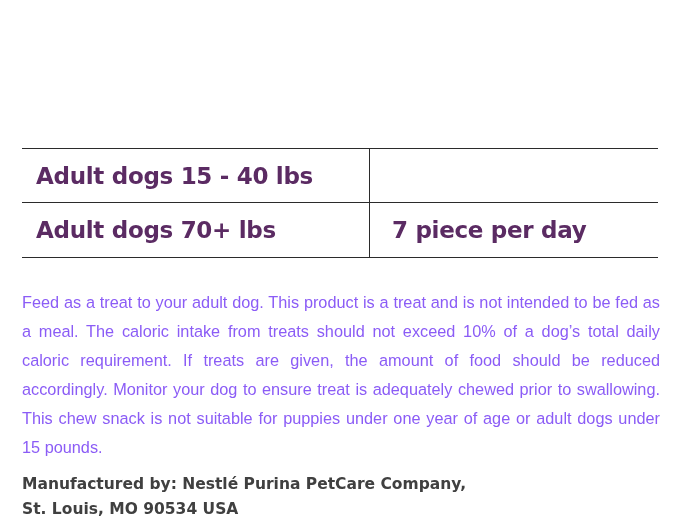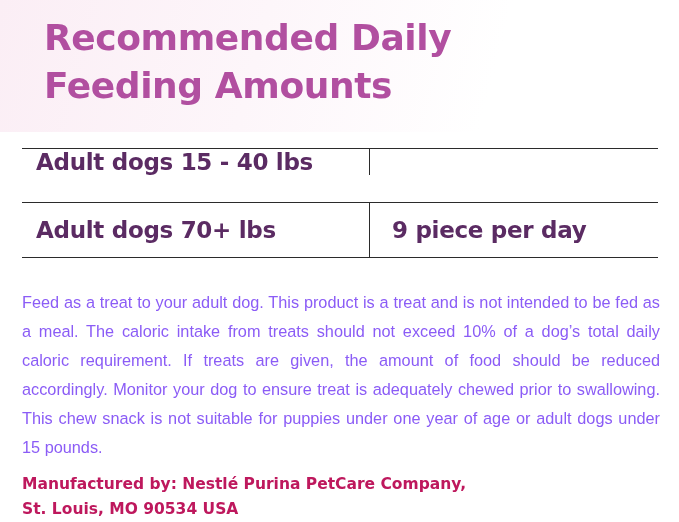--- a/index.html
+++ b/index.html
@@ -56,21 +56,20 @@
     border-bottom: 1.6px solid #2b2b2b;
     box-sizing: border-box;
   }
   .row {
     display: flex;
     height: 54px;
     box-sizing: border-box;
   }
   .row.first {
     border-bottom: 1.6px solid #2b2b2b;
-    flex-direction: column;
   }
   .cell {
     display: flex;
     align-items: center;
     box-sizing: border-box;
     font-family: "DejaVu Sans", sans-serif;
     font-weight: bold;
     font-size: 23px;
     letter-spacing: -0.3px;
     color: #5b2b63;
@@ -103,43 +102,39 @@
   
   .manufacturer {
     position: absolute;
     left: 22px;
     top: 472px;
     width: 600px;
     font-family: "DejaVu Sans", sans-serif;
     font-weight: bold;
     font-size: 15.5px;
     line-height: 25px;
-    color: #be185d;
+    color: #404040;
   }
   .manufacturer div {
     white-space: nowrap;
   }
 </style>
 </head>
 <body>
 
 <div class="page">
 
-  <div class="heading-block">
-    <div class="heading-text">Recommended Daily
-Feeding Amounts</div>
-  </div>
 
   <div class="table">
     <div class="row first">
       <div class="cell left">Adult dogs 15 - 40 lbs</div>
     </div>
     <div class="row">
       <div class="cell left">Adult dogs 70+ lbs</div>
-      <div class="cell right">9 piece per day</div>
+      <div class="cell right">7 piece per day</div>
     </div>
   </div>
 
   <div class="body-text">Feed as a treat to your adult dog. This product is a treat and is not intended to be fed as a meal. The caloric intake from treats should not exceed 10% of a dog’s total daily caloric requirement. If treats are given, the amount of food should be reduced accordingly. Monitor your dog to ensure treat is adequately chewed prior to swallowing. This chew snack is not suitable for puppies under one year of age or adult dogs under 15 pounds.</div>
 
   <div class="manufacturer">
     <div>Manufactured by: Nestlé Purina PetCare Company,</div>
     <div>St. Louis, MO 90534 USA</div>
   </div>
 

